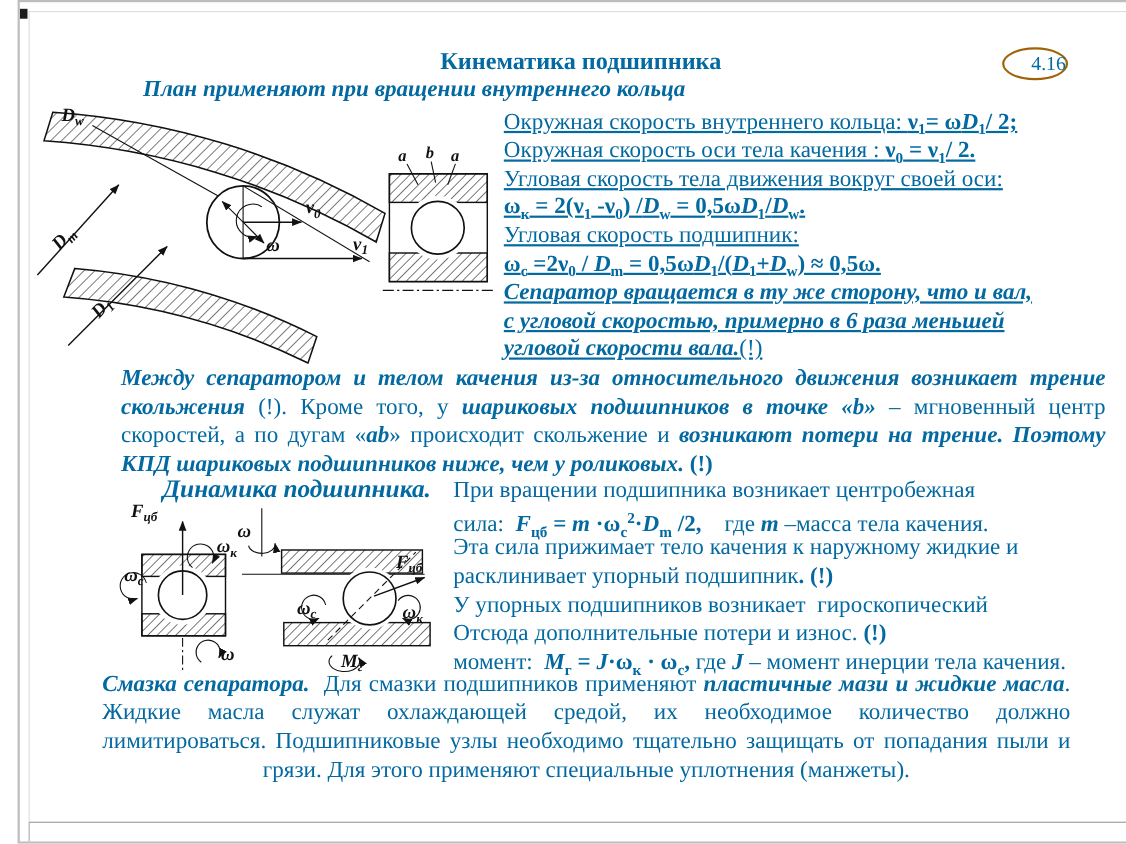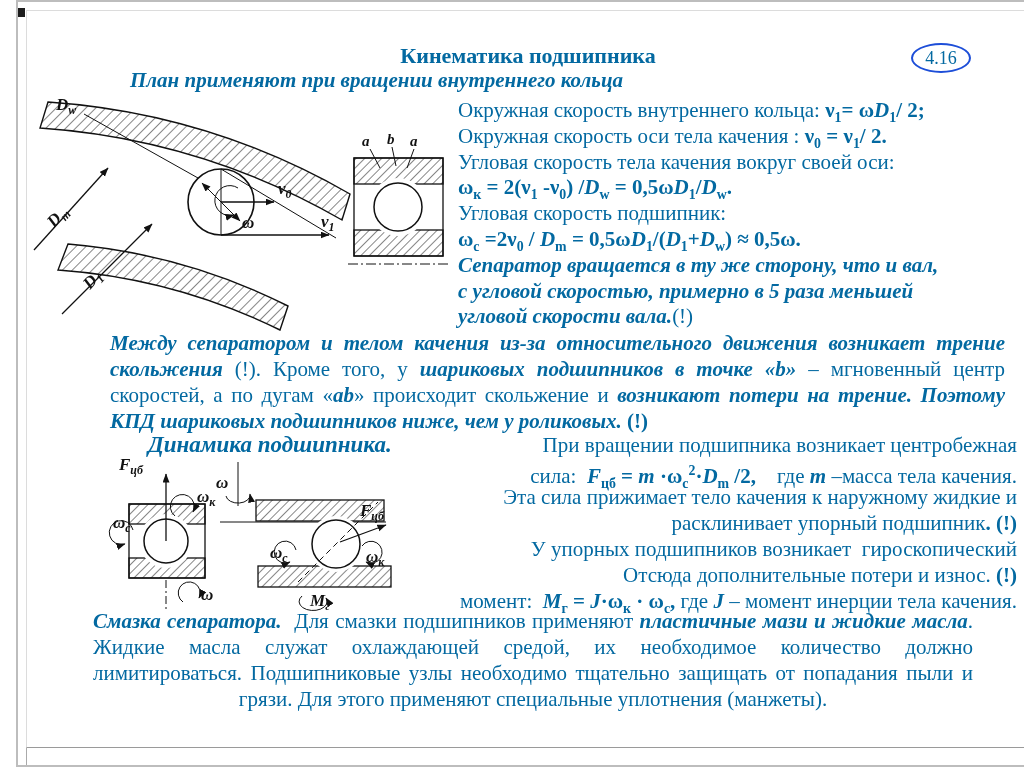--- a/index.html
+++ b/index.html
@@ -16,42 +16,42 @@
   .tick-tl { position:absolute; left:0; top:6px; width:7px; height:9px; background:#1c1c1c; }
   .tick-bl { position:absolute; left:8px; top:746px; width:1px; height:17px; background:#aaa; }
   .tick-br { position:absolute; left:1013px; top:746px; width:1px; height:17px; background:#aaa; }
 
   .title {
     position:absolute; top:40px; left:0; width:100%; text-align:center;
     font-weight:bold; font-size:22px; line-height:28px;
   }
   .badge {
     position:absolute; top:41px; left:893px; width:60px; height:30px;
-    border:2px solid #1d4ed8; border-radius:50%;
-    text-align:center; line-height:26px; font-size:18px;
+    border:2px solid #a16207; border-radius:50%;
+    text-align:right; line-height:26px; font-size:18px;
   }
   .subtitle {
     position:absolute; top:66px; left:112px;
     font-size:21px; font-weight:bold; font-style:italic;
   }
 
   .rich sub, .rich sup { font-size:66%; }
   .kin { position:absolute; left:440px; top:96px; width:560px; font-size:21px; }
-  .kin .line { height:25.8px; line-height:25.8px; white-space:nowrap; }
+  .kin .line { height:25.8px; line-height:25.8px; white-space:nowrap;text-decoration:underline; }
 
   .para1 {
     position:absolute; left:92px; top:328px; width:895px;
     font-size:21px; line-height:26px; text-align:justify;
   }
   .dynhead {
     position:absolute; left:130px; top:430px;
     font-size:23px; font-weight:bold; font-style:italic;
   }
   .dyn { position:absolute; left:394px; top:430px; width:605px; font-size:21px; }
-  .dyn .line { height:26px; line-height:26px; white-space:nowrap;text-align:right; }
+  .dyn .line { height:26px; line-height:26px; white-space:nowrap; }
 
   .para2 {
     position:absolute; left:75px; top:606px; width:880px;
     font-size:21px; line-height:26px; text-align:justify; text-align-last:center;
   }
 
   svg { position:absolute; overflow:visible; }
   .sl { font-family:"Liberation Serif",serif; font-size:17px; font-style:italic; font-weight:bold; fill:#111; }
   .ss { font-size:12px; }
   .sl2 { font-family:"Liberation Serif",serif; font-size:15px; font-style:italic; font-weight:bold; fill:#111; }
@@ -124,26 +124,26 @@
     <line class="lnthin" x1="68" y1="15" x2="61" y2="34"></line>
     <text class="sl2" x="16" y="12">a</text>
     <text class="sl2" x="41" y="10">b</text>
     <text class="sl2" x="64" y="12">a</text>
     <line x1="2" y1="130" x2="103" y2="130" stroke="#111" stroke-width="1" stroke-dasharray="10 3 2 3"></line>
   </svg>
 
   <div class="kin rich">
     <div class="line">Окружная скорость внутреннего кольца: <b>ν<sub>1</sub>= ω<i>D</i><sub>1</sub>/ 2;</b></div>
     <div class="line">Окружная скорость оси тела качения : <b>ν<sub>0</sub> = ν<sub>1</sub>/ 2.</b></div>
-    <div class="line">Угловая скорость тела качения вокруг своей оси:</div>
+    <div class="line">Угловая скорость тела движения вокруг своей оси:</div>
     <div class="line"><b>ω<sub>к</sub> = 2(ν<sub>1</sub> -ν<sub>0</sub>) /<i>D</i><sub>w</sub> = 0,5ω<i>D</i><sub>1</sub>/<i>D</i><sub>w</sub>.</b></div>
     <div class="line">Угловая скорость подшипник:</div>
     <div class="line"><b>ω<sub>с</sub> =2ν<sub>0</sub> / <i>D</i><sub>m</sub> = 0,5ω<i>D</i><sub>1</sub>/(<i>D</i><sub>1</sub>+<i>D</i><sub>w</sub>) ≈ 0,5ω.</b></div>
     <div class="line"><b><i>Сепаратор вращается в ту же сторону, что и вал,</i></b></div>
-    <div class="line"><b><i>с угловой скоростью, примерно в 5 раза меньшей</i></b></div>
+    <div class="line"><b><i>с угловой скоростью, примерно в 6 раза меньшей</i></b></div>
     <div class="line"><b><i>угловой скорости вала.</i></b>(!)</div>
   </div>
 
   <div class="para1 rich"><b><i>Между сепаратором и телом качения из-за относительного движения возникает трение скольжения</i></b> (!). Кроме того, у <b><i>шариковых подшипников в точке «b»</i></b> – мгновенный центр скоростей, а по дугам «<b><i>ab</i></b>» происходит скольжение и <b><i>возникают потери на трение.</i></b> <b><i>Поэтому КПД шариковых подшипников ниже, чем у роликовых.</i></b> <b>(!)</b></div>
 
   <div class="dynhead">Динамика подшипника.</div>
 
   <svg style="left:95px;top:452px;" width="110" height="162" viewBox="0 0 110 162">
     <defs>
       <pattern id="hat3" width="6" height="6" patternUnits="userSpaceOnUse" patternTransform="rotate(45)">

